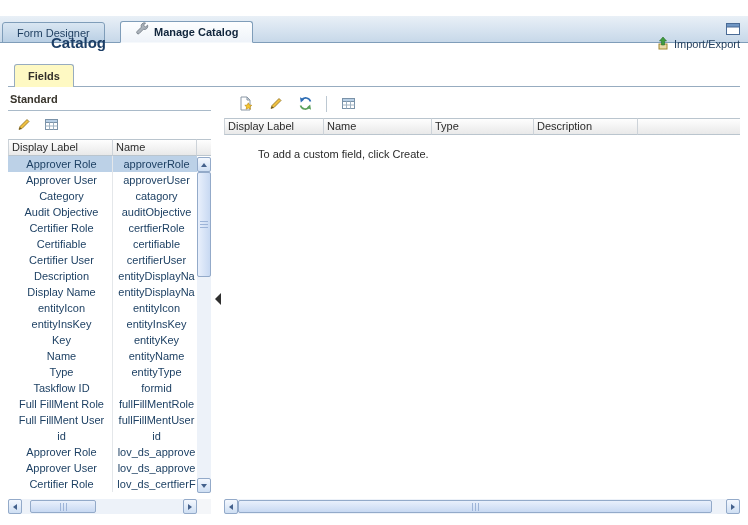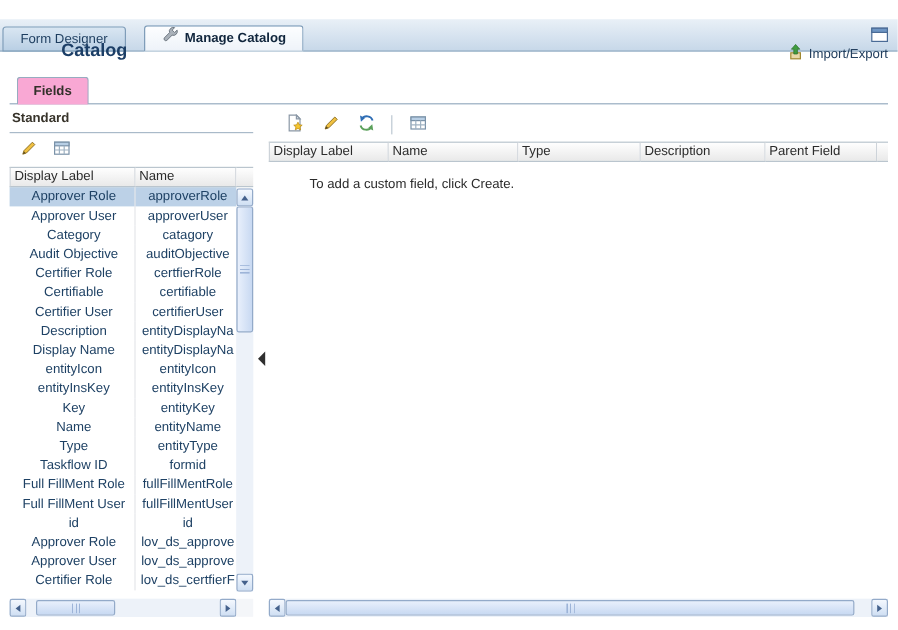--- a/index.html
+++ b/index.html
@@ -48,21 +48,21 @@
   }
   .import-export {
     position: absolute; right: 8px; top: 8px;
     display: flex; align-items: center; gap: 4px;
     color: var(--link_color, #24405f); cursor: pointer;
   }
 
   
   .subtab {
     position: absolute; left: 14px; top: 64px; height: 23px; line-height: 22px;
-    padding: 0 13px; background: #f9a8d4;
+    padding: 0 13px; background: #fef9c3;
     border: 1px solid #97acc0; border-bottom: none;
     border-radius: 3px 3px 0 0;
     font-weight: bold; color: #33302a; z-index: 2; cursor: pointer;
   }
   .subtab-line { position: absolute; left: 8px; right: 8px; top: 86px; height: 1px; background: #97acc0; }
 
   
   .panel { position: absolute; top: 90px; height: 427px; }
   .panel.standard { left: 8px; width: 203px; }
   .panel.custom   { left: 224px; width: 516px; }
@@ -391,21 +391,20 @@
         </svg>
       </span>
     </div>
   </div>
 
   <div class="thead">
     <div class="th first cst-c1">Display Label</div>
     <div class="th cst-c2">Name</div>
     <div class="th cst-c3">Type</div>
     <div class="th cst-c4">Description</div>
-    <div class="th cst-c5">Parent Field</div>
     <div class="th fill"></div>
   </div>
 
   <div class="custom-body">
     <div class="empty-msg">To add a custom field, click Create.</div>
   </div>
 
   <div class="hscroll cst">
     <div class="sbtn">
         <span class="arr arr-left"></span>

